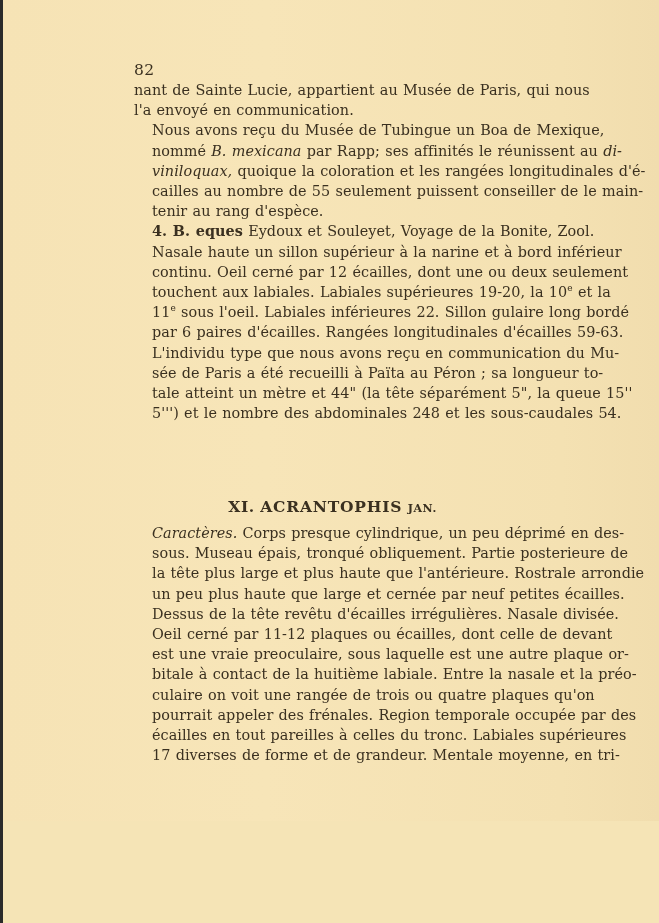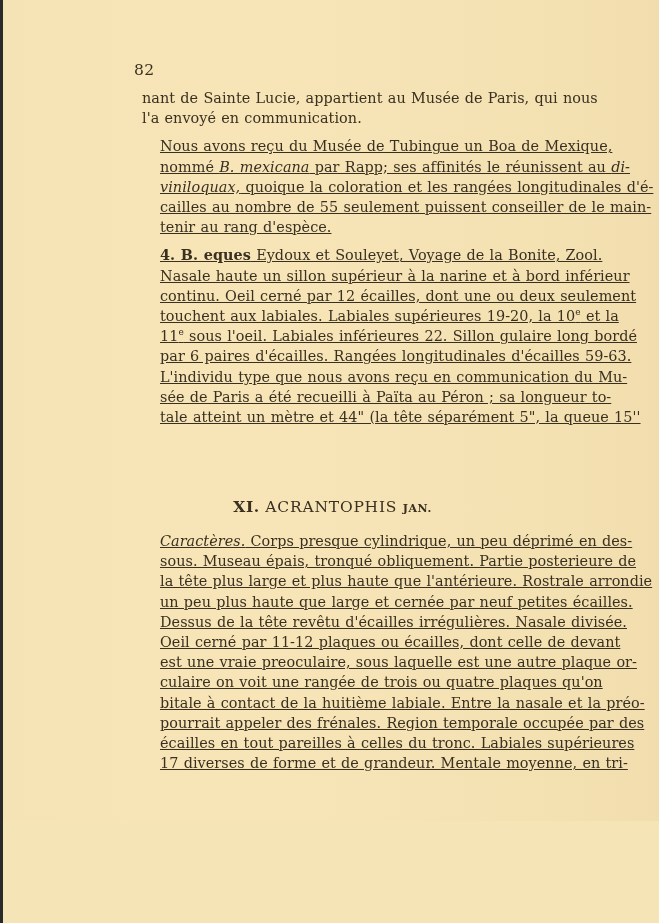--- a/index.html
+++ b/index.html
@@ -41,22 +41,22 @@
       left: 131px;
       width: 436px;
       font-size: 14.4px;
       line-height: 20.2px;
       text-align: justify;
       letter-spacing: 0.05px;
       word-spacing: 0.6px;
     }
     .block1 { top: 80px; }
     .block2 { top: 523px; }
-    .para { margin: 8px; text-indent: 0; }
-    .para.indent { text-indent: 18px; text-decoration: underline; }
+    .para { margin: 0; text-indent: 0; }
+    .para.indent { text-indent: 18px; }
     .line {
       display: block;
       white-space: nowrap;
       text-align: justify;
       text-align-last: justify;
     }
     .line.last {
       text-align-last: left;
     }
     .it { font-style: italic; }
@@ -65,21 +65,21 @@
       position: absolute;
       left: 0;
       width: 659px;
       top: 497px;
       text-align: center;
       font-size: 15.5px;
       letter-spacing: 0.6px;
       color: #3a3020;
     }
     .heading .num { font-weight: bold; }
-    .heading .genus { font-weight: normal; letter-spacing: 0.8px; margin-top: 8px; }
+    .heading .genus { font-weight: bold; letter-spacing: 0.8px; margin-top: 8px; }
     .heading .author { font-size: 11px; font-weight: bold; letter-spacing: 0.5px; }
     sup { font-size: 9px; line-height: 0; }
   </style>
 </head>
 <body>
 
 <div class="edge-left"></div>
 <div class="page">
   <div class="page-number">82</div>
 
@@ -98,38 +98,39 @@
       <div class="para indent">
         <span class="line"><span class="bold">4. B. eques</span> Eydoux et Souleyet, Voyage de la Bonite, Zool.</span>
         <span class="line">Nasale haute un sillon supérieur à la narine et à bord inférieur</span>
         <span class="line">continu. Oeil cerné par 12 écailles, dont une ou deux seulement</span>
         <span class="line">touchent aux labiales. Labiales supérieures 19-20, la 10<sup>e</sup> et la</span>
         <span class="line">11<sup>e</sup> sous l'oeil. Labiales inférieures 22. Sillon gulaire long bordé</span>
         <span class="line">par 6 paires d'écailles. Rangées longitudinales d'écailles 59-63.</span>
         <span class="line">L'individu type que nous avons reçu en communication du Mu-</span>
         <span class="line">sée de Paris a été recueilli à Païta au Péron ; sa longueur to-</span>
         <span class="line">tale atteint un mètre et 44" (la tête séparément 5", la queue 15''</span>
+        <span class="line last">5''') et le nombre des abdominales 248 et les sous-caudales 54.</span>
       </div>
     </div>
 
   <div class="heading">
     <span class="num">XI.</span>
     <span class="genus">ACRANTOPHIS</span>
     <span class="author">JAN.</span>
   </div>
 
   <div class="text-block block2" id="block2">
       <div class="para indent">
         <span class="line"><span class="it">Caractères.</span> Corps presque cylindrique, un peu déprimé en des-</span>
         <span class="line">sous. Museau épais, tronqué obliquement. Partie posterieure de</span>
         <span class="line">la tête plus large et plus haute que l'antérieure. Rostrale arrondie</span>
         <span class="line">un peu plus haute que large et cernée par neuf petites écailles.</span>
         <span class="line">Dessus de la tête revêtu d'écailles irrégulières. Nasale divisée.</span>
         <span class="line">Oeil cerné par 11-12 plaques ou écailles, dont celle de devant</span>
         <span class="line">est une vraie preoculaire, sous laquelle est une autre plaque or-</span>
+        <span class="line">bitale à contact de la huitième labiale. Entre la nasale et la préo-</span>
         <span class="line">culaire on voit une rangée de trois ou quatre plaques qu'on</span>
-        <span class="line">bitale à contact de la huitième labiale. Entre la nasale et la préo-</span>
         <span class="line">pourrait appeler des frénales. Region temporale occupée par des</span>
         <span class="line">écailles en tout pareilles à celles du tronc. Labiales supérieures</span>
         <span class="line last">17 diverses de forme et de grandeur. Mentale moyenne, en tri-</span>
       </div>
     </div>
 </div>
 
 </body></html>

